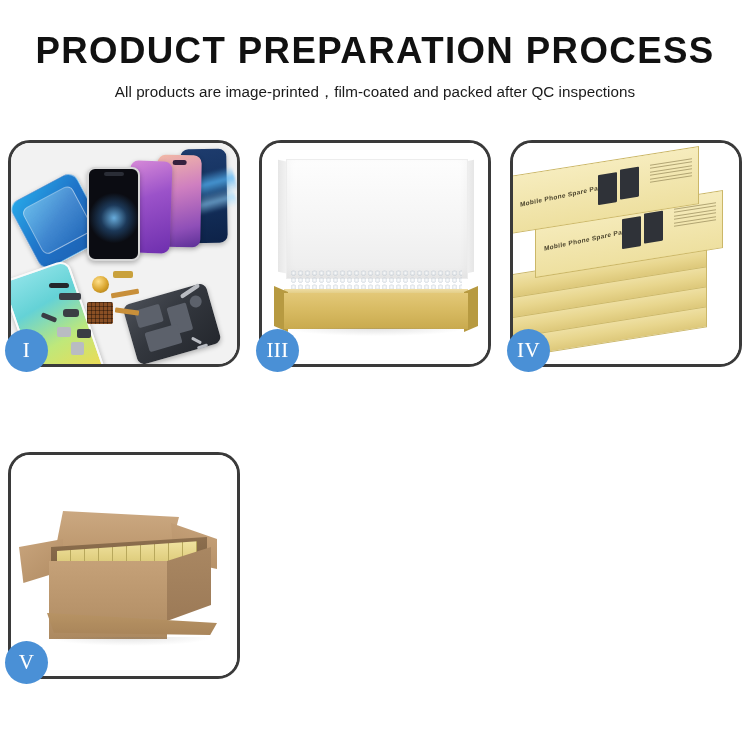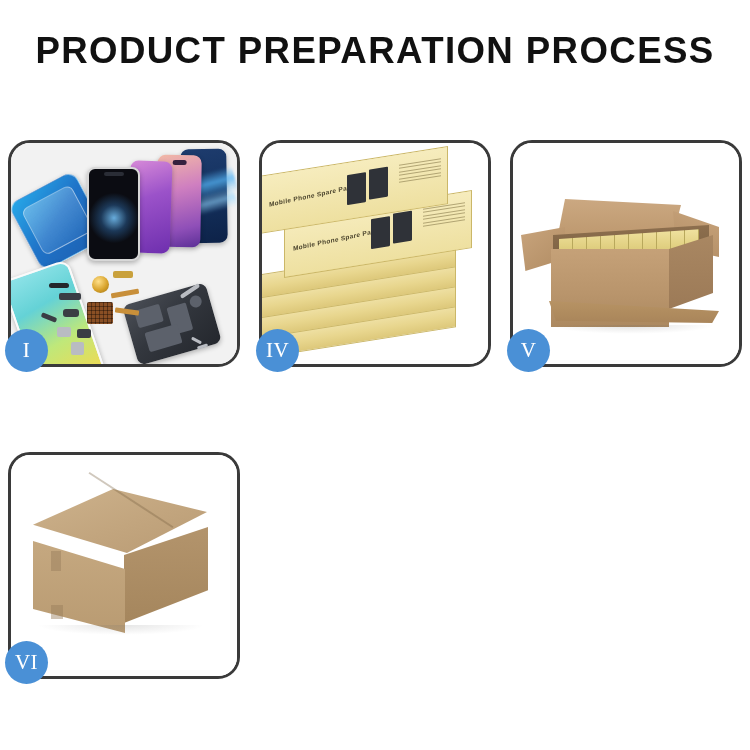--- a/index.html
+++ b/index.html
@@ -377,20 +377,21 @@
   .c6-shadow {
     position:absolute; left:26px; top:170px; width:168px; height:10px;
     background: radial-gradient(ellipse at 50% 0%, rgba(110,110,110,0.18), rgba(255,255,255,0) 70%);
   }
 </style>
 </head>
 <body>
 
 <div id="header">
   <h1 id="page-title">PRODUCT PREPARATION PROCESS</h1>
+  <p id="page-subtitle">All products are image-printed，film-coated and packed after QC inspections</p>
 </div>
 
 <div id="panel-grid">
 
   <div class="panel">
     <div class="panel-inner">
       <div class="scene">
         <div class="p1-bg"></div>
 
         <div class="phone ph-film"></div>
@@ -431,20 +432,37 @@
         <div class="part part-silver" style="left:168px;top:146px;width:22px;height:4px;transform:rotate(-34deg);"></div>
         <div class="part part-silver" style="left:180px;top:196px;width:11px;height:3px;transform:rotate(28deg);"></div>
         <div class="part part-silver" style="left:186px;top:202px;width:11px;height:3px;transform:rotate(-18deg);"></div>
         <div class="part" style="left:30px;top:172px;width:16px;height:5px;transform:rotate(22deg);"></div>
       </div>
     </div>
     <div class="step-badge">I</div>
   </div>
 
 
+  <div class="panel">
+    <div class="panel-inner">
+      <div class="scene">
+        <div class="p3-bg"></div>
+        <div class="fb-lid-l"></div>
+        <div class="fb-lid-r"></div>
+        <div class="fb-lid"></div>
+        <div class="fb-contents"></div>
+        <div class="fb-rim"></div>
+        <div class="fb-front-l"></div>
+        <div class="fb-front-r"></div>
+        <div class="fb-front"></div>
+        <div class="fb-shadow"></div>
+      </div>
+    </div>
+    <div class="step-badge">III</div>
+  </div>
 
   <div class="panel">
     <div class="panel-inner">
       <div class="scene">
         <div class="p4-bg"></div>
 
         <div class="stack-box" style="left:-4px;top:176px;width:196px;height:22px;transform:skewY(-9deg);"></div>
         <div class="stack-box" style="left:-4px;top:156px;width:196px;height:22px;transform:skewY(-9deg);"></div>
         <div class="stack-box" style="left:-4px;top:136px;width:196px;height:22px;transform:skewY(-9deg);"></div>
         <div class="stack-box" style="left:-4px;top:116px;width:196px;height:22px;transform:skewY(-9deg);"></div>
@@ -511,29 +529,14 @@
 
         <div class="c5-side"></div>
         <div class="c5-body"></div>
         <div class="c5-flapfront"></div>
         <div class="c5-shadow"></div>
       </div>
     </div>
     <div class="step-badge">V</div>
   </div>
 
-  <div class="panel">
-    <div class="panel-inner">
-      <div class="scene">
-        <div class="p6-bg"></div>
-        <div class="c6-top"></div>
-        <div class="c6-right"></div>
-        <div class="c6-front"></div>
-        <div class="c6-seam" style="left:70px;top:44px;width:100px;height:2px;transform:rotate(33deg);"></div>
-        <div class="c6-tape" style="left:40px;top:96px;width:10px;height:20px;"></div>
-        <div class="c6-tape" style="left:40px;top:150px;width:12px;height:14px;"></div>
-        <div class="c6-shadow"></div>
-      </div>
-    </div>
-    <div class="step-badge">VI</div>
-  </div>
 
 </div>
 
 </body></html>

